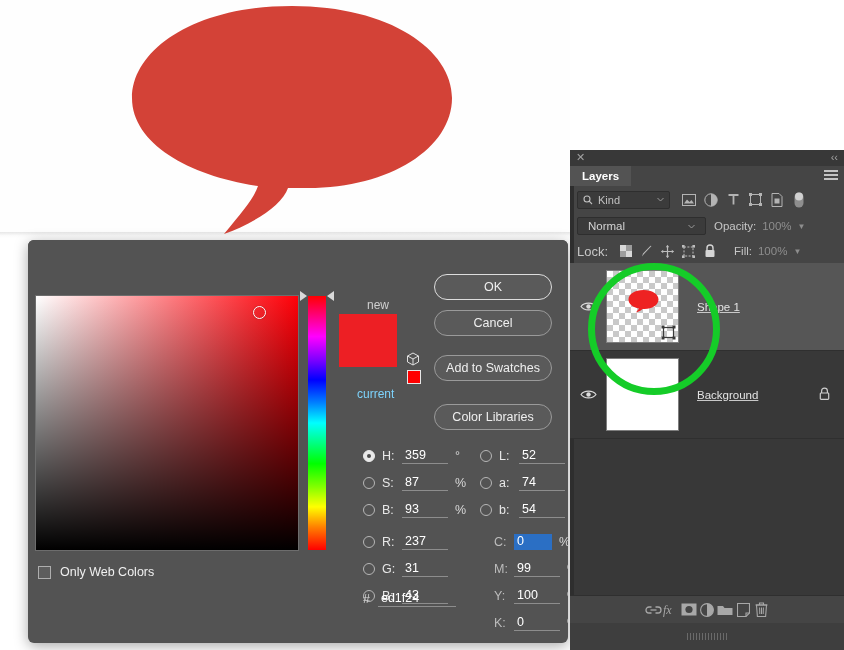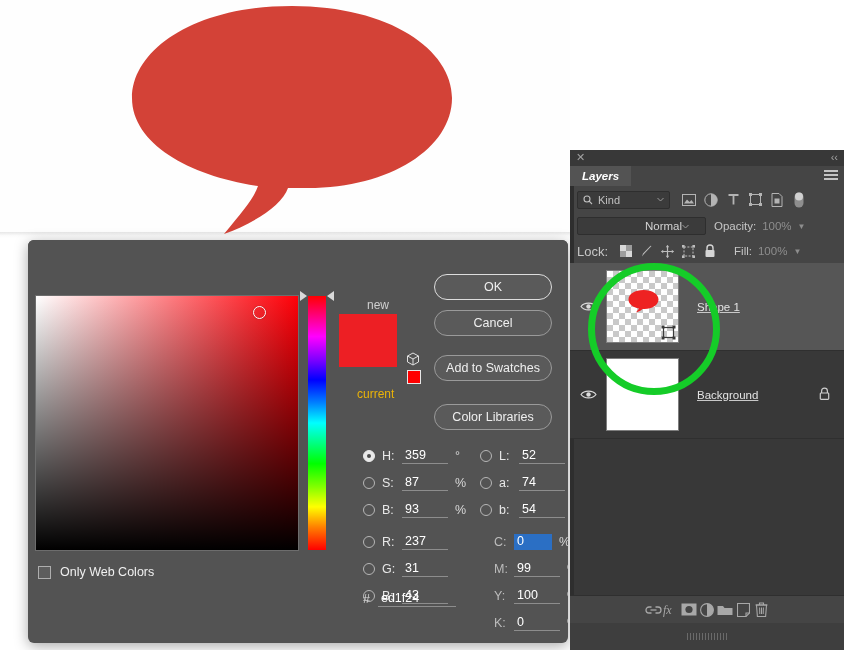--- a/index.html
+++ b/index.html
@@ -59,21 +59,21 @@
     cursor:pointer;
   }
   .hue-arrow{position:absolute;top:51px;width:0;height:0;
     border-top:5px solid transparent;border-bottom:5px solid transparent;}
   #hue-arrow-left{left:272px;border-left:7px solid #d9d9d9;}
   #hue-arrow-right{left:299px;border-right:7px solid #d9d9d9;}
 
   
   #swatch-new-label{position:absolute;left:339px;top:58px;font-size:12px;color:#cfcfcf;}
   #swatch-new{position:absolute;left:311px;top:74px;width:58px;height:53px;background:#ed1f24;}
-  #swatch-current-label{position:absolute;left:329px;top:147px;font-size:12px;color:#eab308;}
+  #swatch-current-label{position:absolute;left:329px;top:147px;font-size:12px;color:#7dd3fc;}
   #web-cube-icon{position:absolute;left:378px;top:112px;width:14px;height:14px;}
   #web-safe-swatch{position:absolute;left:379px;top:130px;width:12px;height:12px;
     background:#ff0000;border:1.5px solid #e6e6e6;}
 
   
   .cp-btn{
     position:absolute;left:406px;width:118px;height:26px;
     border:1px solid #9a9a9a;border-radius:13px;
     background:#5a5a5a;color:#efefef;font-size:12.5px;
     display:flex;align-items:center;justify-content:center;
@@ -118,36 +118,36 @@
   
   #layers-panel{
     position:absolute;left:570px;top:150px;width:274px;height:500px;
     background:#383838;font-size:11.5px;color:#c8c8c8;overflow:hidden;
   }
   #lp-topbar{height:16px;position:relative;background:#383838;}
   #lp-close-icon{position:absolute;left:6px;top:2px;font-size:11px;color:#a2a2a2;cursor:pointer;line-height:11px;}
   #lp-collapse-icon{position:absolute;right:6px;top:1px;font-size:11px;color:#a2a2a2;cursor:pointer;line-height:12px;}
   #lp-tabbar{height:20px;background:#454545;position:relative;display:flex;align-items:stretch;}
   #lp-tab-layers{background:#535353;color:#ffffff;font-weight:bold;font-size:11.5px;
-    display:flex;align-items:center;padding:0 12px;cursor:pointer;font-style:italic;}
+    display:flex;align-items:center;padding:0 12px;cursor:pointer;}
   #lp-menu-icon{position:absolute;right:6px;top:4px;width:14px;cursor:pointer;}
   #lp-menu-icon span{display:block;height:1.5px;background:#c3c3c3;margin-bottom:2.5px;}
 
   #lp-filter-row{height:27px;background:#454545;display:flex;align-items:center;padding:0 7px;gap:0;}
   #lp-kind-select{
     width:93px;height:18px;background:#3b3b3b;border:1px solid #2e2e2e;border-radius:2px;
     display:flex;align-items:center;padding:0 5px;box-sizing:border-box;cursor:pointer;color:#c0c0c0;font-size:11px;
   }
   #lp-kind-label{margin-left:5px;flex:1;}
   .filter-icon{width:22px;height:20px;display:flex;align-items:center;justify-content:center;cursor:pointer;}
 
   #lp-blend-row{height:26px;background:#454545;display:flex;align-items:center;padding:0 7px;}
   #lp-blend-select{
     width:129px;height:18px;background:#3b3b3b;border:1px solid #2e2e2e;border-radius:2px;
-    display:flex;align-items:center;padding:0 16px;box-sizing:border-box;cursor:pointer;color:#d2d2d2;font-size:11.5px;text-align:right;
+    display:flex;align-items:center;padding:0 10px;box-sizing:border-box;cursor:pointer;color:#d2d2d2;font-size:11.5px;
   }
   #lp-blend-label{flex:1;}
   #lp-opacity-label{margin-left:8px;font-size:11.5px;color:#c6c6c6;}
   #lp-opacity-value{margin-left:6px;font-size:11.5px;color:#8e8e8e;cursor:text;}
   #lp-opacity-caret{margin-left:6px;color:#8e8e8e;font-size:8px;cursor:pointer;}
 
   #lp-lock-row{height:24px;background:#454545;display:flex;align-items:center;padding:0 7px;}
   #lp-lock-label{font-size:13px;color:#c6c6c6;margin-right:7px;}
   .lock-icon{width:21px;height:18px;display:flex;align-items:center;justify-content:center;cursor:pointer;}
   #lp-fill-label{margin-left:14px;font-size:11.5px;color:#c6c6c6;}

